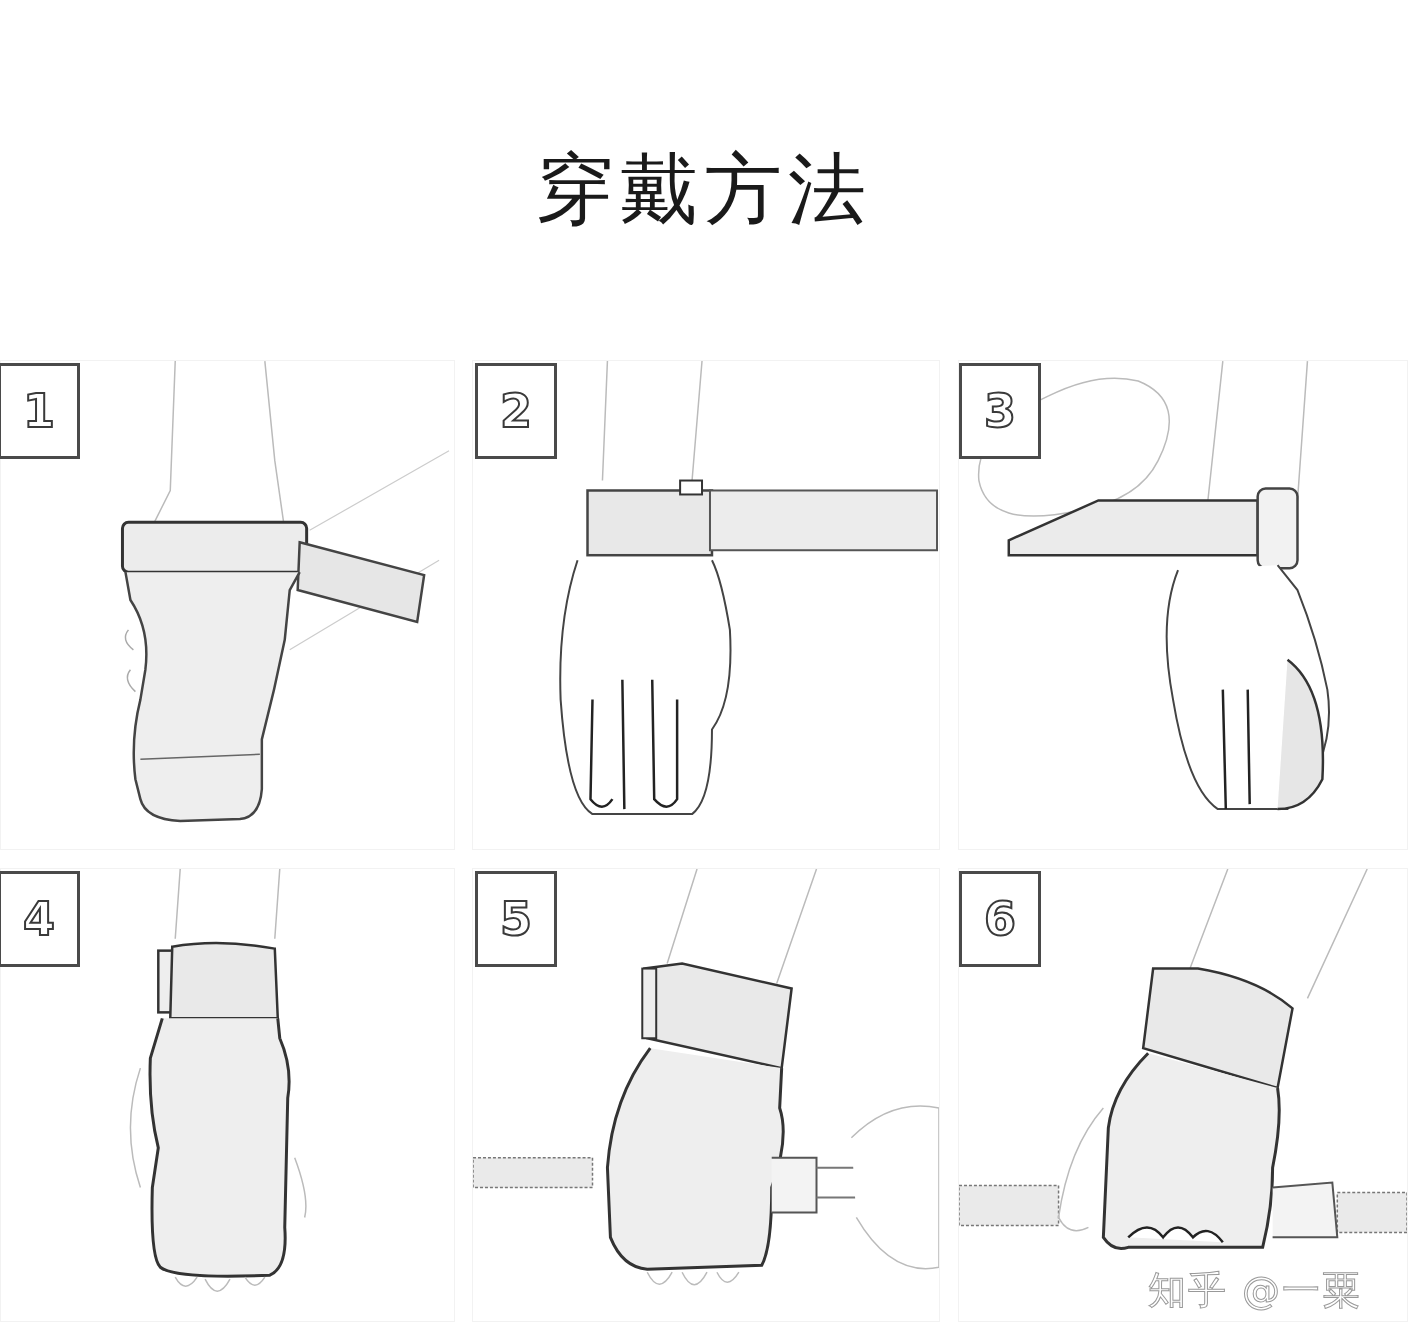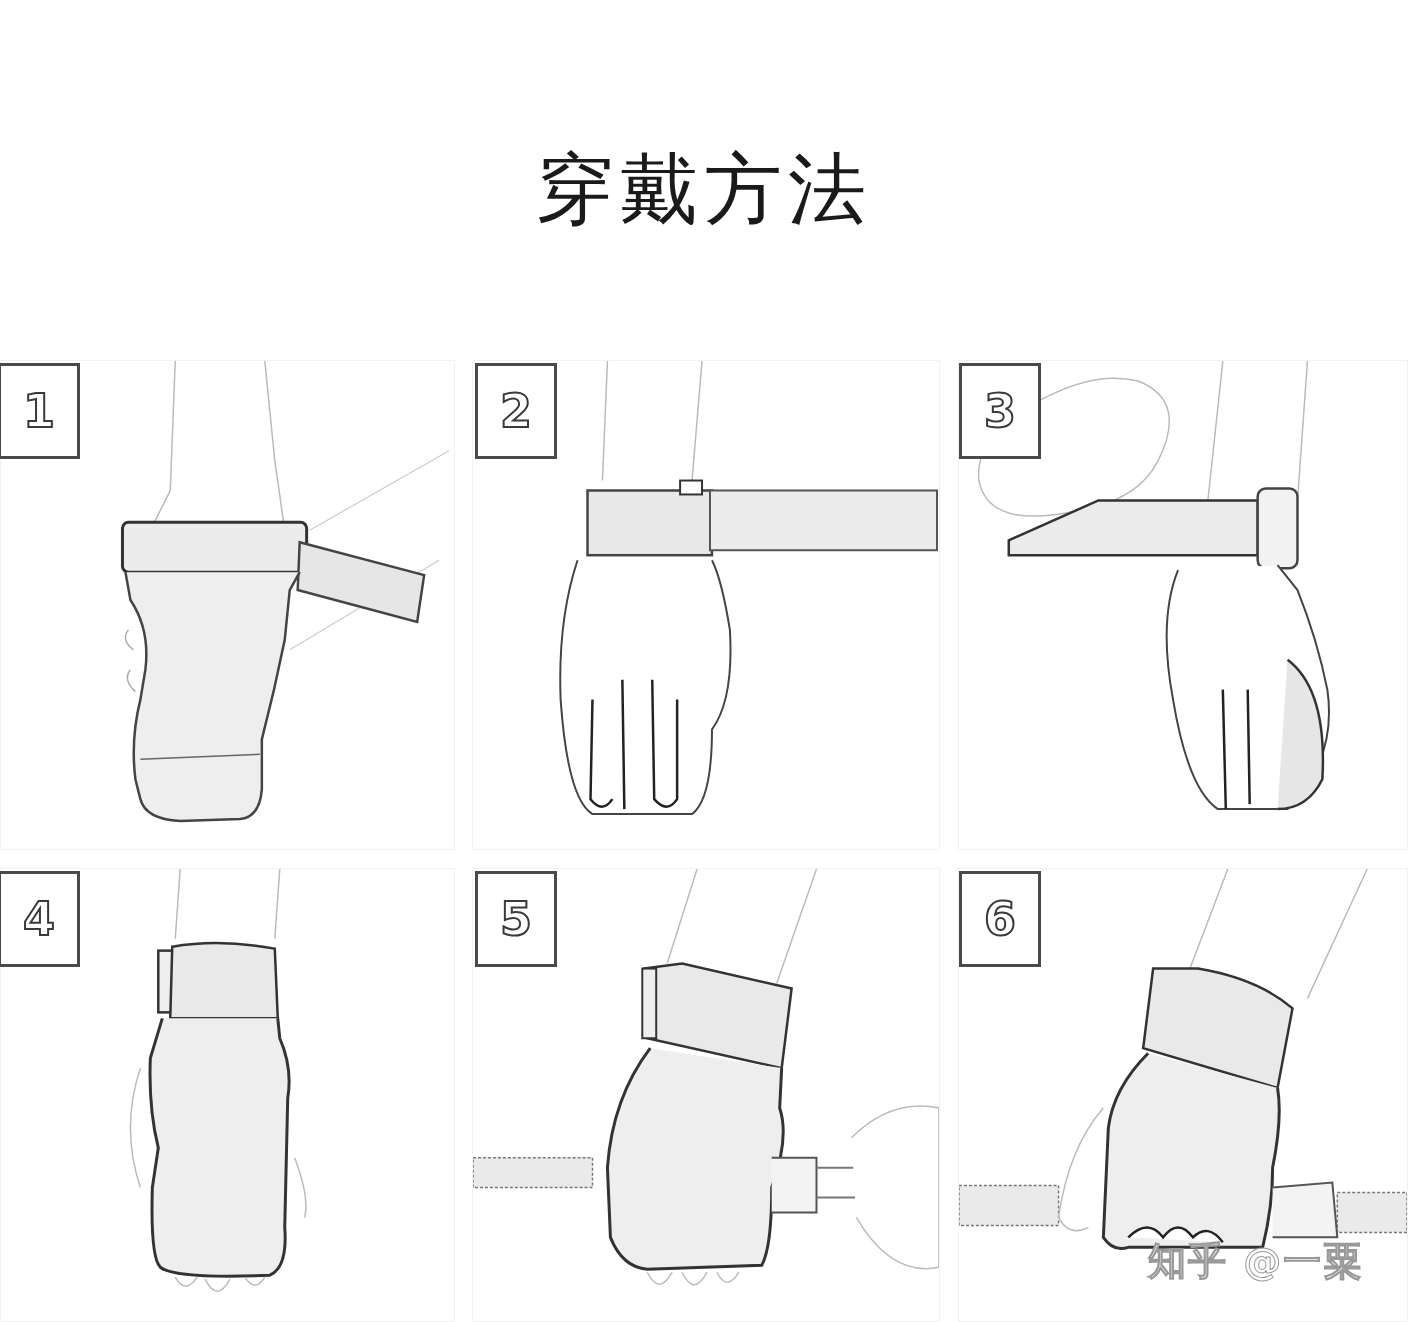--- a/index.html
+++ b/index.html
@@ -23,24 +23,23 @@
       z-index: 3;
     }
     .badge span {
       font-family: "DejaVu Sans", sans-serif; font-size: 46px; font-weight: bold;
       color: #fff;
       -webkit-text-stroke: 2px #3a3a3a;
       text-shadow: 0 0 1px #888;
     }
     .art { position: absolute; left: 0; top: 0; width: 100%; height: 100%; z-index: 1; }
     .watermark {
-      position: absolute; left: 1148px; top: 1236px; font-size: 38px; color: rgba(255,255,255,0.85);
+      position: absolute; left: 1148px; top: 1265px; font-size: 38px; color: rgba(255,255,255,0.85);
       -webkit-text-stroke: 1px #999; letter-spacing: 2px; z-index: 5;
       font-family: "DejaVu Sans", sans-serif;
-      font-weight: bold;
     }
   </style>
 </head>
 <body>
 
 <div class="page">
 
   <h1 class="title">穿戴方法</h1>
 
   <div class="panel" style="left:0;top:360px;width:455px;height:490px;">

